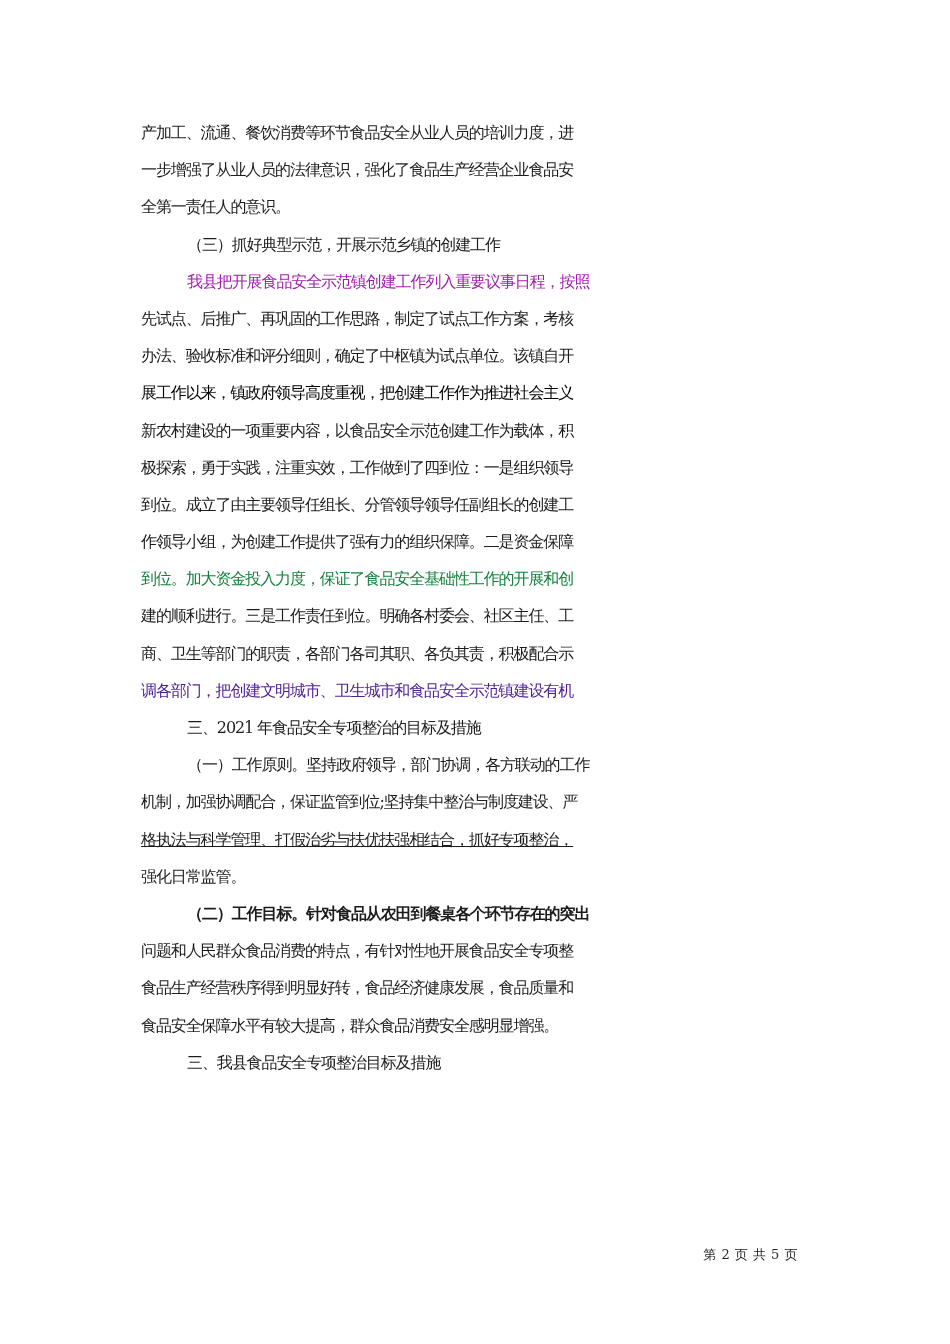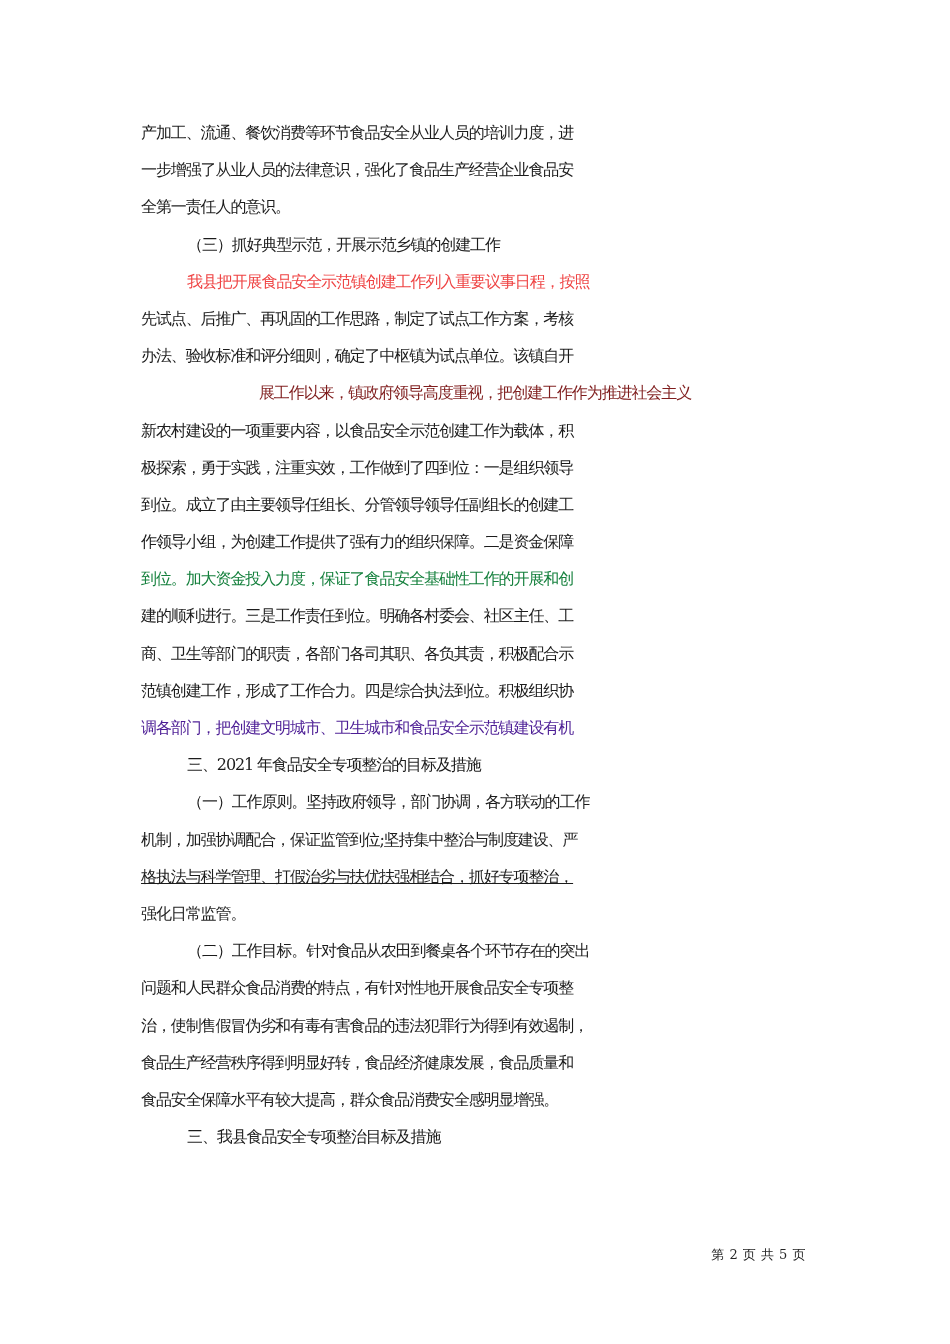--- a/index.html
+++ b/index.html
@@ -33,68 +33,66 @@
     white-space: nowrap;
     color: #1c1c1c;
     overflow: visible;
   }
   .line.indent {
     text-indent: 46px;
   }
   .footer {
     position: absolute;
     top: 1246px;
-    right: 144px;
+    right: 152px;
     font-size: 13px;
     letter-spacing: 0.5px;
     color: #262626;
     font-family: "DejaVu Serif", "Liberation Serif", serif;
   }
 </style>
 </head>
 <body>
 
 <div class="page" style="background: rgb(255, 255, 255);">
   <div class="content">
       <div class="paragraph">
         <div class="line" style="color: rgb(28, 28, 28);">产加工、流通、餐饮消费等环节食品安全从业人员的培训力度，进</div>
         <div class="line" style="color: rgb(28, 28, 28);">一步增强了从业人员的法律意识，强化了食品生产经营企业食品安</div>
         <div class="line" style="color: rgb(28, 28, 28);">全第一责任人的意识。</div>
       </div>
       <div class="paragraph">
         <div class="line indent" style="color: rgb(28, 28, 28);">（三）抓好典型示范，开展示范乡镇的创建工作</div>
       </div>
       <div class="paragraph">
-        <div class="line indent" style="color: #ef4444; font-family: Liberation Serif, serif;">我县把开展食品安全示范镇创建工作列入重要议事日程，按照</div>
+        <div class="line indent" style="color: #a21caf; font-family: Liberation Serif, serif;">我县把开展食品安全示范镇创建工作列入重要议事日程，按照</div>
         <div class="line" style="color: rgb(28, 28, 28);">先试点、后推广、再巩固的工作思路，制定了试点工作方案，考核</div>
         <div class="line" style="color: rgb(28, 28, 28);">办法、验收标准和评分细则，确定了中枢镇为试点单位。该镇自开</div>
-        <div class="line" style="color: #7f1d1d; text-align: center;">展工作以来，镇政府领导高度重视，把创建工作作为推进社会主义</div>
+        <div class="line" style="color: #000000;">展工作以来，镇政府领导高度重视，把创建工作作为推进社会主义</div>
         <div class="line" style="color: rgb(28, 28, 28);">新农村建设的一项重要内容，以食品安全示范创建工作为载体，积</div>
         <div class="line" style="color: rgb(28, 28, 28);">极探索，勇于实践，注重实效，工作做到了四到位：一是组织领导</div>
         <div class="line" style="color: rgb(28, 28, 28);">到位。成立了由主要领导任组长、分管领导领导任副组长的创建工</div>
         <div class="line" style="color: rgb(28, 28, 28);">作领导小组，为创建工作提供了强有力的组织保障。二是资金保障</div>
         <div class="line" style="color: #15803d;">到位。加大资金投入力度，保证了食品安全基础性工作的开展和创</div>
         <div class="line" style="color: rgb(28, 28, 28);">建的顺利进行。三是工作责任到位。明确各村委会、社区主任、工</div>
         <div class="line" style="color: rgb(28, 28, 28);">商、卫生等部门的职责，各部门各司其职、各负其责，积极配合示</div>
-        <div class="line" style="color: rgb(28, 28, 28);">范镇创建工作，形成了工作合力。四是综合执法到位。积极组织协</div>
         <div class="line" style="color: #4c1d95;">调各部门，把创建文明城市、卫生城市和食品安全示范镇建设有机</div>
       </div>
       <div class="paragraph">
         <div class="line indent" style="color: rgb(28, 28, 28);">三、2021 年食品安全专项整治的目标及措施</div>
       </div>
       <div class="paragraph">
         <div class="line indent" style="color: rgb(28, 28, 28);">（一）工作原则。坚持政府领导，部门协调，各方联动的工作</div>
         <div class="line" style="color: rgb(28, 28, 28);">机制，加强协调配合，保证监管到位;坚持集中整治与制度建设、严</div>
         <div class="line" style="color: rgb(28, 28, 28); text-decoration: underline;">格执法与科学管理、打假治劣与扶优扶强相结合，抓好专项整治，</div>
         <div class="line" style="color: rgb(28, 28, 28);">强化日常监管。</div>
       </div>
       <div class="paragraph">
-        <div class="line indent" style="color: rgb(28, 28, 28);">（二）工作目标。针对食品从农田到餐桌各个环节存在的突出</div>
+        <div class="line indent" style="color: rgb(28, 28, 28); font-weight: bold;">（二）工作目标。针对食品从农田到餐桌各个环节存在的突出</div>
         <div class="line" style="color: rgb(28, 28, 28);">问题和人民群众食品消费的特点，有针对性地开展食品安全专项整</div>
-        <div class="line" style="color: rgb(28, 28, 28);">治，使制售假冒伪劣和有毒有害食品的违法犯罪行为得到有效遏制，</div>
         <div class="line" style="color: rgb(28, 28, 28);">食品生产经营秩序得到明显好转，食品经济健康发展，食品质量和</div>
         <div class="line" style="color: rgb(28, 28, 28);">食品安全保障水平有较大提高，群众食品消费安全感明显增强。</div>
       </div>
       <div class="paragraph">
         <div class="line indent" style="color: rgb(28, 28, 28);">三、我县食品安全专项整治目标及措施</div>
       </div>
     </div>
   <div class="footer" style="color: rgb(38, 38, 38);">
     <span>第 2 页 共 5 页</span>
   </div>

